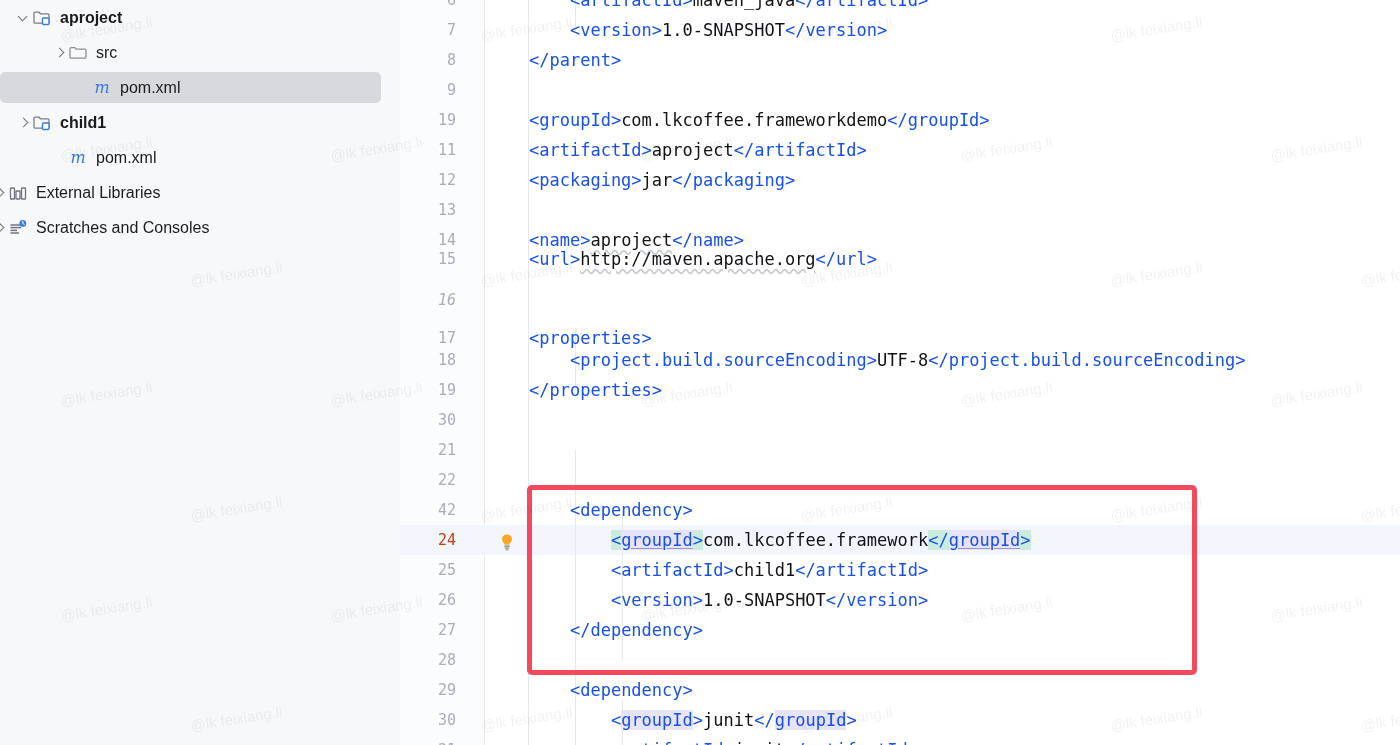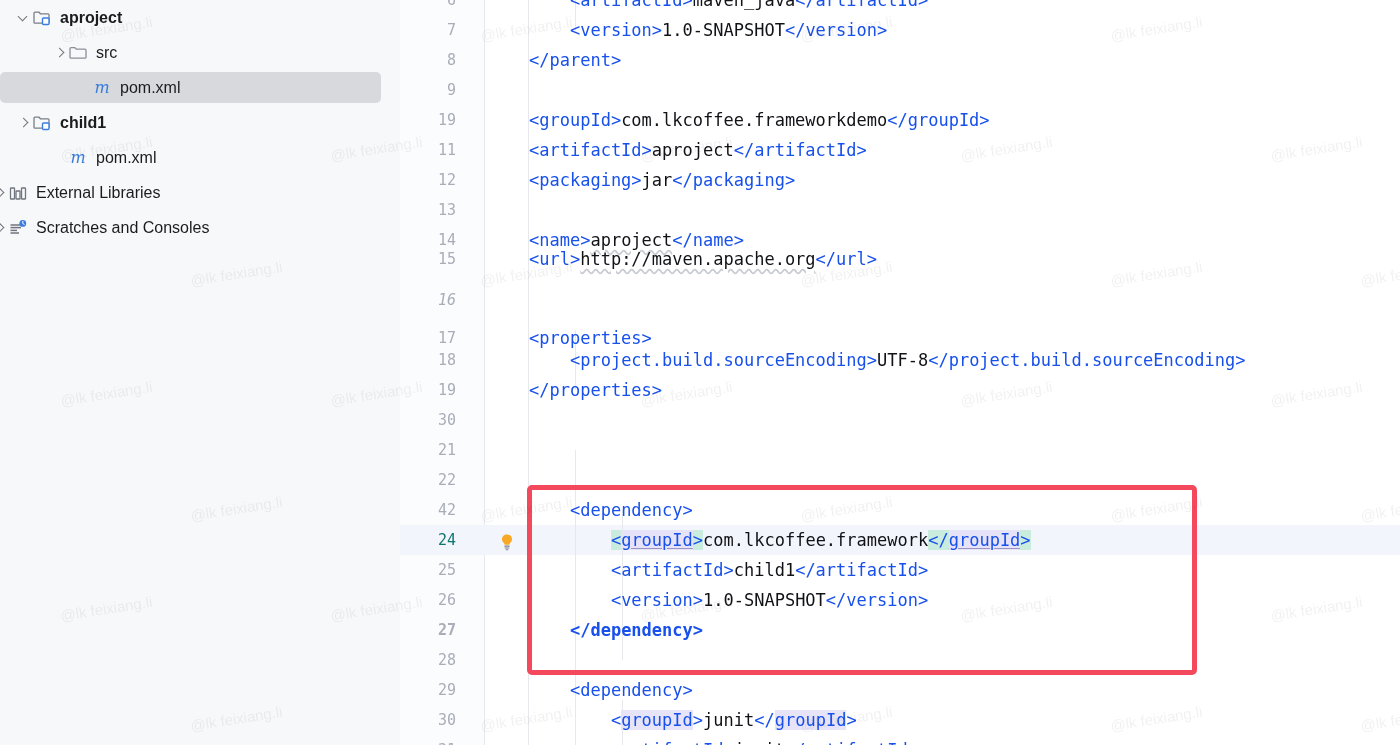--- a/index.html
+++ b/index.html
@@ -121,21 +121,21 @@
   .lnum {
     position: absolute;
     left: 0; top: 0;
     width: 56px;
     text-align: right;
     font-family: "DejaVu Sans Mono", monospace;
     font-size: 15px;
     color: #a9adb8;
     z-index: 2;
   }
-  .cline.hl .lnum { color: #0f766e; }
+  .cline.hl .lnum { color: #c2410c; }
   .bulb {
     position: absolute;
     left: 98px; top: 6px;
     width: 18px; height: 18px;
     z-index: 3;
   }
   .ctext {
     position: absolute;
     left: 129px; top: 0;
     font-family: "DejaVu Sans Mono", monospace;
@@ -302,21 +302,21 @@
         <div class="cline" style="position: absolute; left: 0px; top: 465px; width: 1000px;"><span class="lnum">22</span><span class="ctext"></span></div>
         <div class="cline" style="position: absolute; left: 0px; top: 495px; width: 1000px;"><span class="lnum">42</span><span class="ctext"><span class="txt">    </span><span class="tag">&lt;dependency&gt;</span></span></div>
         <div class="cline hl" style="position: absolute; left: 0px; top: 525px; width: 1000px;"><div class="line-bg"></div><span class="bulb"><svg width="18" height="18" viewBox="0 0 18 18">
               <path d="M9 1.4c-3 0-5 2.1-5 4.8 0 1.9 1 2.9 1.8 3.8.5.6.8 1 .8 1.7h4.8c0-.7.3-1.1.8-1.7.8-.9 1.8-1.9 1.8-3.8 0-2.7-2-4.8-5-4.8z" fill="#f9a825"></path>
               <rect x="6.3" y="12.5" width="5.4" height="1.2" rx="0.5" fill="#7c7f86"></rect>
               <rect x="6.6" y="14.4" width="4.8" height="1.2" rx="0.5" fill="#7c7f86"></rect>
               <rect x="7.6" y="16.2" width="2.8" height="1.1" rx="0.5" fill="#7c7f86"></rect>
             </svg></span><span class="lnum">24</span><span class="ctext"><span class="txt">        </span><span class="hl-teal tag">&lt;</span><span class="hl-lav tag">groupId</span><span class="hl-teal tag">&gt;</span><span class="txt">com.lkcoffee.framework</span><span class="hl-teal tag">&lt;/</span><span class="hl-lav tag">groupId</span><span class="hl-teal tag">&gt;</span></span></div>
         <div class="cline" style="position: absolute; left: 0px; top: 555px; width: 1000px;"><span class="lnum">25</span><span class="ctext"><span class="txt">        </span><span class="tag">&lt;artifactId&gt;</span><span class="txt">child1</span><span class="tag">&lt;/artifactId&gt;</span></span></div>
         <div class="cline" style="position: absolute; left: 0px; top: 585px; width: 1000px;"><span class="lnum">26</span><span class="ctext"><span class="txt">        </span><span class="tag">&lt;version&gt;</span><span class="txt">1.0-SNAPSHOT</span><span class="tag">&lt;/version&gt;</span></span></div>
-        <div class="cline" style="position: absolute; left: 0px; top: 615px; width: 1000px; font-weight: bold;"><span class="lnum">27</span><span class="ctext"><span class="txt">    </span><span class="tag">&lt;/dependency&gt;</span></span></div>
+        <div class="cline" style="position: absolute; left: 0px; top: 615px; width: 1000px;"><span class="lnum">27</span><span class="ctext"><span class="txt">    </span><span class="tag">&lt;/dependency&gt;</span></span></div>
         <div class="cline" style="position: absolute; left: 0px; top: 645px; width: 1000px;"><span class="lnum">28</span><span class="ctext"></span></div>
         <div class="cline" style="position: absolute; left: 0px; top: 675px; width: 1000px;"><span class="lnum">29</span><span class="ctext"><span class="txt">    </span><span class="tag">&lt;dependency&gt;</span></span></div>
         <div class="cline" style="position: absolute; left: 0px; top: 705px; width: 1000px;"><span class="lnum">30</span><span class="ctext"><span class="txt">        </span><span class="tag">&lt;</span><span class="hl-lav2 tag">groupId</span><span class="tag">&gt;</span><span class="txt">junit</span><span class="tag">&lt;/</span><span class="hl-lav2 tag">groupId</span><span class="tag">&gt;</span></span></div>
         <div class="cline" style="position: absolute; left: 0px; top: 735px; width: 1000px;"><span class="lnum">31</span><span class="ctext"><span class="txt">        </span><span class="tag">&lt;artifactId&gt;</span><span class="txt">junit</span><span class="tag">&lt;/artifactId&gt;</span></span></div>
       </div>
 
     <div id="redbox"></div>
   </div>
 
   <div id="wm-host">

